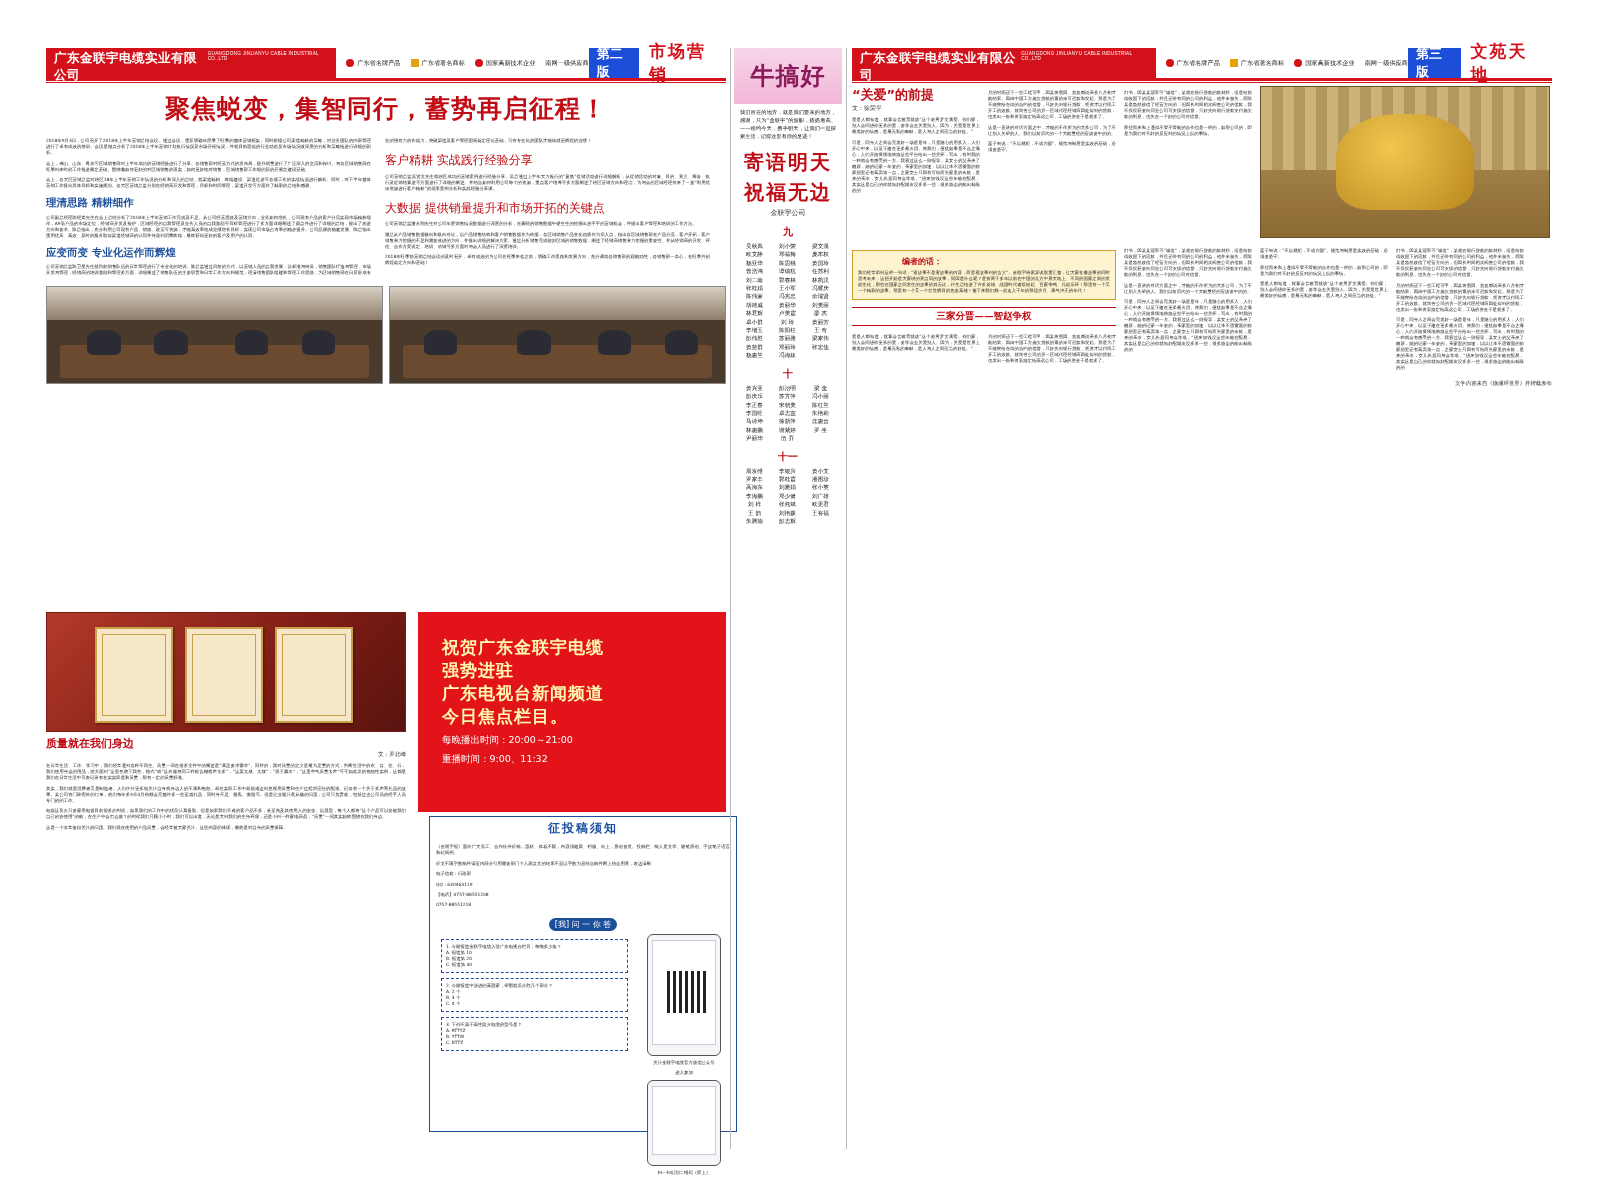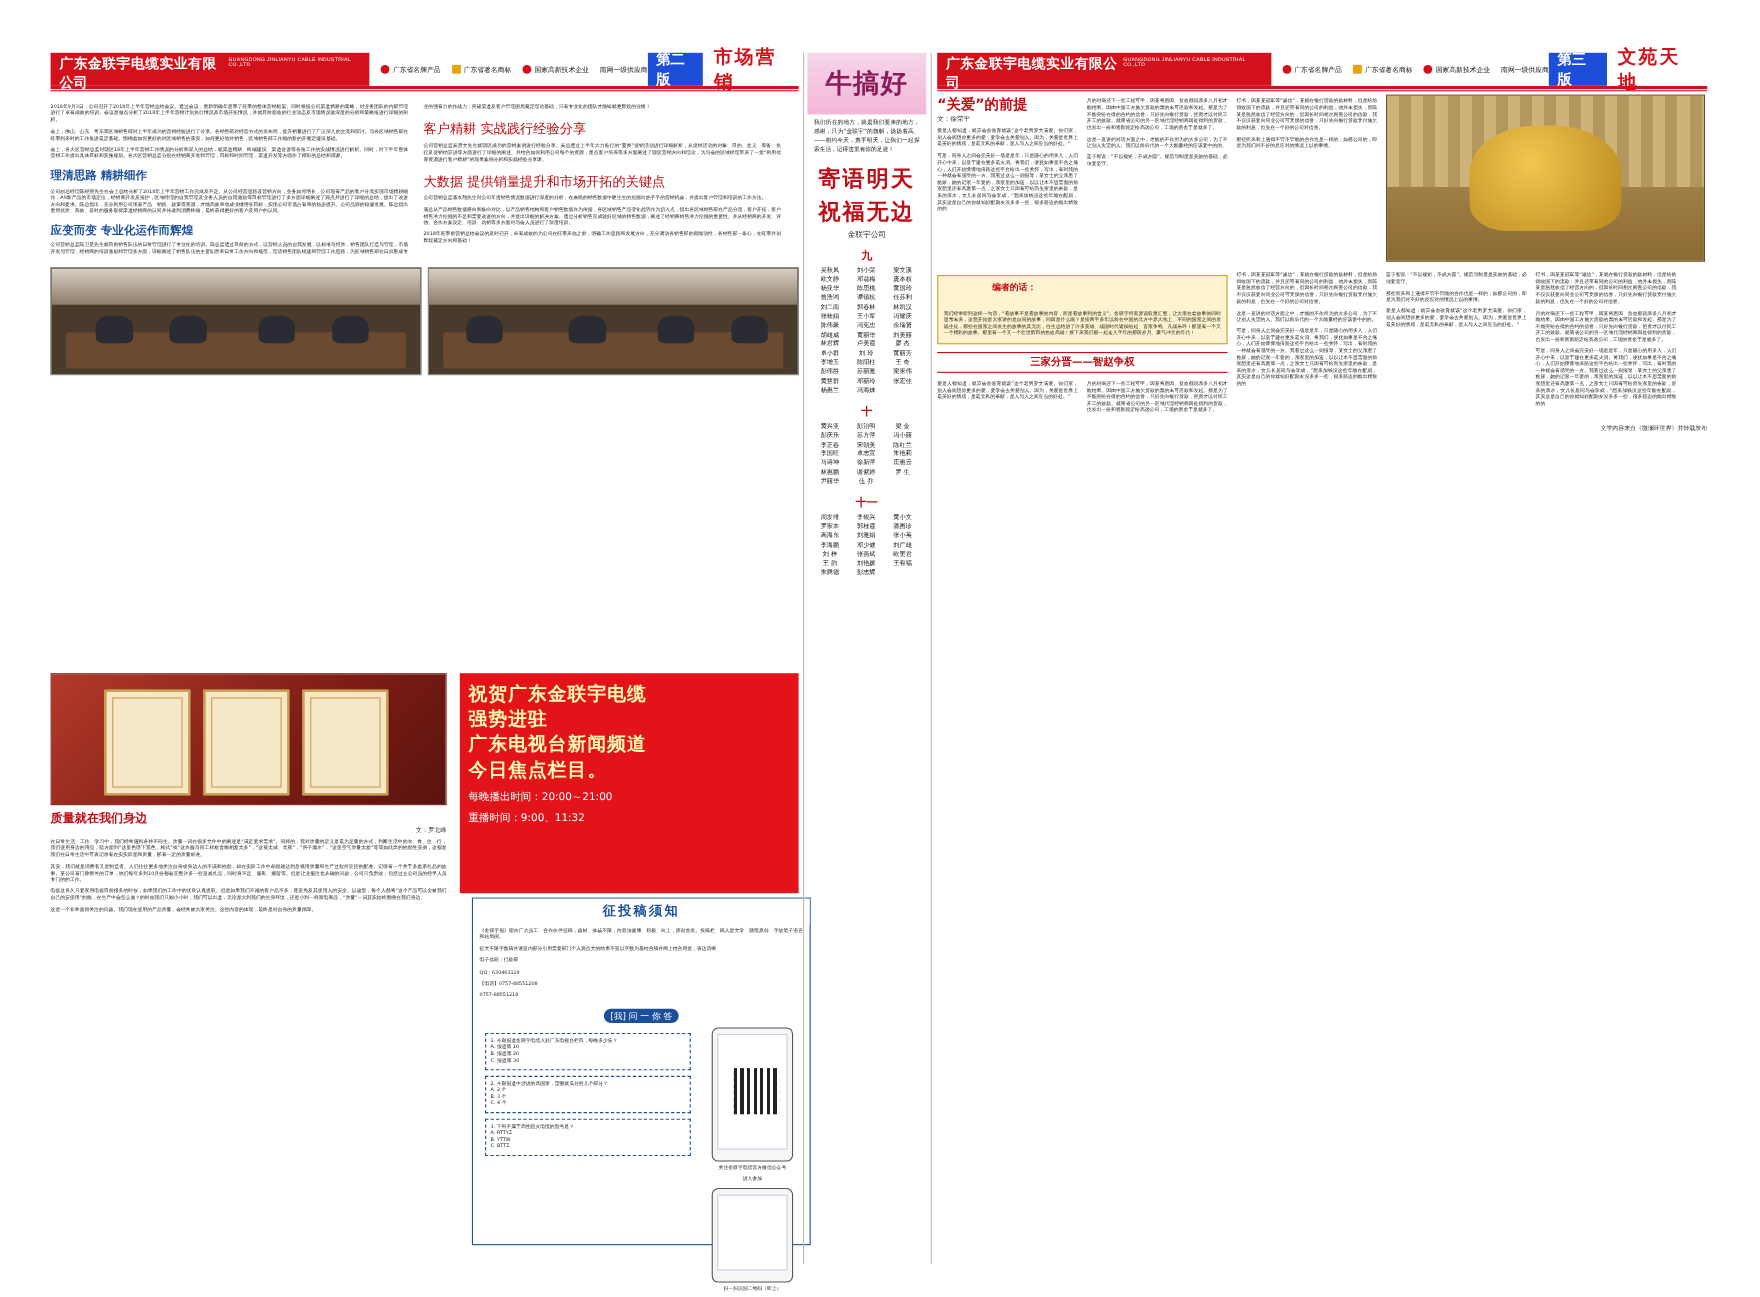--- a/index.html
+++ b/index.html
@@ -40,21 +40,21 @@
   .ph .sky{position:absolute;left:0;top:0;right:0;height:34%;background:linear-gradient(#d8cfc2,#8d7d6b);}
   .ph .tbl{position:absolute;left:4%;right:4%;bottom:6%;height:34%;background:#6b4a30;border-radius:3px;}
   .ph .ppl{position:absolute;width:10%;height:26%;background:#2b2b33;border-radius:40% 40% 20% 20%;bottom:30%;}
   .qual-img{height:118px;background:linear-gradient(135deg,#b23a2a,#7d1c14 60%,#5a1410);position:relative;overflow:hidden;border:1px solid #7a1a12;}
   .qual-img .cert{position:absolute;width:74px;height:92px;background:#f5e7c8;border:2px solid #c8a14a;top:14px;box-shadow:1px 1px 2px rgba(0,0,0,.4);}
   .qual-img .cert .inner{position:absolute;inset:5px;border:1px solid #c8a14a;}
   .qual-cap{font-size:11px;color:#c00c14;font-weight:bold;margin-top:4px;}
   .qual-by{font-size:5.6px;color:#333;text-align:right;}
 
   
-  #tvad{left:418px;top:612px;width:308px;height:200px;background:#e2141a;color:#fff;padding:8px;box-sizing:border-box;}
+  #tvad{left:418px;top:612px;width:308px;height:200px;background:#e2141a;color:#fff;padding:24px;box-sizing:border-box;}
   .tv-l{font-size:17px;font-weight:bold;color:#fff9b0;line-height:23px;letter-spacing:1px;}
   .tv-time{font-size:9.5px;color:#fff;margin-top:6px;}
   .tv-media{display:flex;gap:6px;margin-top:6px;align-items:center;}
   .tv-logo{width:120px;height:66px;background:#fff;display:flex;flex-direction:column;align-items:center;justify-content:center;border-radius:2px;}
   .tv-logo .glyph{width:58px;height:34px;background:
       radial-gradient(circle at 20% 70%,#e2141a 0 10px,transparent 11px),
       linear-gradient(100deg,#1e9d4b 40%,#0b7a8c 41%);border-radius:4px;}
   .tv-logo .txt{font-size:10px;color:#1a7fc1;font-weight:bold;margin-top:2px;}
   .tv-screen{flex:1;height:66px;background:#0b2b4a;border:2px solid #ddd;position:relative;overflow:hidden;}
   .tv-screen .anchor{position:absolute;left:52%;top:22%;width:26px;height:34px;background:#e8c9a8;border-radius:45% 45% 30% 30%;}
@@ -82,21 +82,21 @@
   .cc-by{font-size:7px;text-align:center;color:#333;margin-top:4px;}
   .cc-month{text-align:center;color:#c00c14;font-size:10px;font-weight:bold;margin:7px 0 3px;}
   .namegrid{display:flex;flex-wrap:wrap;gap:0 2px;padding:0 5px;}
   .namegrid span{width:31px;font-size:5.6px;line-height:8.4px;color:#111;text-align:center;}
   .p3-lead{color:#c00c14;font-size:13px;font-weight:bold;}
   .p3-by{font-size:6px;color:#333;}
   .lion{height:150px;background:linear-gradient(#b99a5e,#8c6a33);position:relative;overflow:hidden;border:1px solid #6b4f22;}
   .lion .wall{position:absolute;left:0;right:0;top:0;height:55%;background:repeating-linear-gradient(90deg,#cdb27a 0 11px,#b4965f 11px 22px);}
   .lion .body{position:absolute;left:26%;top:18%;width:48%;height:64%;background:radial-gradient(circle at 40% 35%,#f0c74e,#b8861e);border-radius:45% 45% 25% 25%;}
   .note-box{border:1px solid #c9a227;background:#fdf3cf;padding:5px;margin-top:6px;}
-  .note-title{color:#c00c14;font-size:8px;font-weight:bold;margin-bottom:16px;padding-left:44px;}
+  .note-title{color:#c00c14;font-size:8px;font-weight:bold;margin-bottom:3px;padding-left:44px;}
   .sec3{text-align:center;color:#c00c14;font-size:9.5px;font-weight:bold;border-top:1px solid #c00c14;border-bottom:1px solid #c00c14;padding:2px 0;margin:7px 0 4px;}
   .footline{font-size:5.4px;color:#333;text-align:right;margin-top:4px;}
   .divider-v{position:absolute;top:48px;bottom:30px;width:1px;background:#bbb;}
 </style>
 </head>
 <body>
 
 <div id="page">
 
   <div class="abs" style="left:46px;top:48px;width:680px;">
@@ -125,20 +125,21 @@
       <div class="mh-page">
         <div class="mh-pageno cn">第二版</div>
         <div class="mh-sect cn">市场营销</div>
       </div>
     </div>
     <div class="mh-rule"></div>
     <div class="mh-rule2"></div>
   </div>
 
   <div class="abs" id="p2" style="top:82px;">
+    <div class="p2-title cn">聚焦蜕变，集智同行，蓄势再启征程！</div>
 
     <div class="p2-cols">
       <div class="p2-col">
         <p class="tiny just cn">2018年9月3日，公司召开了2018年上半年营销总结会议。通过会议，重新明确年度季了旺季的整体营销框架。同时根据公司渠道精耕的策略，对业务团队的内部管理进行了卓有成效的培训。会议是做点分析了2018年上半年营销计划执行情况及市场开拓情况，并就目前面临的行业动态及市场情况做深度的分析和策略推进行详细的剖析。</p>
         <p class="tiny just cn">会上，佛山、山东、粤东等区域销售部对上半年成功的营销经验进行了分享。各销售部对经营方式的发布局，提升销量进行了广泛深入的交流和探讨。与各区域销售部在旺季到来时的工作推进最定基础。围绕着如何更好的对区域销售的落实，如何更好地对销售，区域销售部工作细的新的开展定建设基础。</p>
         <p class="tiny just cn">会上，各大区营销总监对辖区18年上半年营销工作情况的分析和深入的总结，就渠道精耕、终端建设、渠道促进等各项工作的实战情况进行解析。同时，对下半年整体营销工作提出具体目标和实施规划。各大区营销总监分别在经销商开发和管理，目标和时间管理，渠道开发等方面作了精彩的总结和感谢。</p>
         <div class="h-blue cn">理清思路 精耕细作</div>
         <p class="tiny just cn">公司副总经理陈经崇先生在会上总结分析了2018年上半年营销工作完成及不足。从公司经营思路及营销方向，业务如何增长，公司现有产品的客户分流实现市场精耕细作，A9新产品的市场定位，经销商开发及推护，区域经理的自我管理及业务人员的自我激励等目标管理进行了多方面详细阐述了观点并进行了详细的总结，提出了改进方向和要求。陈总指出，充分利用公司现有产品、销路、政策等资源，才能高效率地成业绩增长目标，实现公司市场占有率的稳步提升。公司品牌的稳健发展。陈总指出重用优质、高效、及时的服务取得渠道经销商的认同并传递到消费终端，最终获得更好的客户及用户的认同。</p>
         <div class="h-blue cn">应变而变 专业化运作而辉煌</div>
         <p class="tiny just cn">公司营销总监陈卫星先生就目前销售队伍的日常管理进行了专业化的培训。陈总监通过目前的方式，以营销人员的自我发展，以标准与特质，销售团队打造与管理，市场开发与管理，经销商的培训激励和管理多方面，详细阐述了销售队伍的主要职责和日常工作方向和规范，理清销售团队组建和管理工作思路，为区域销售部在日后形成专</p>

